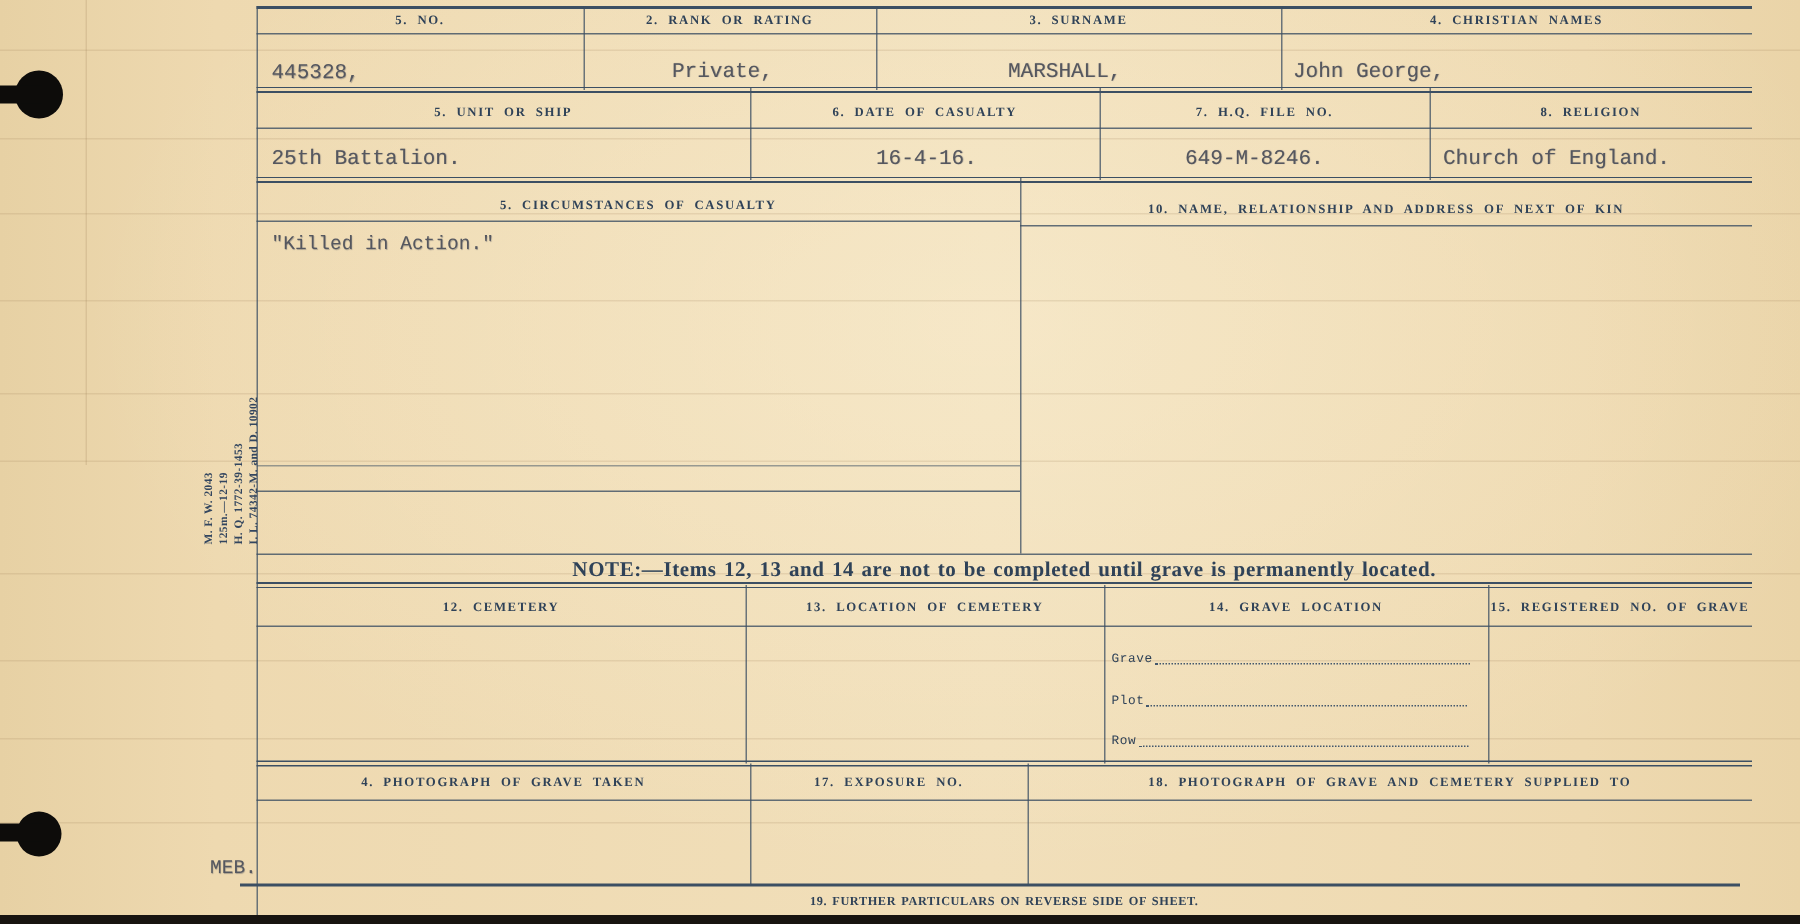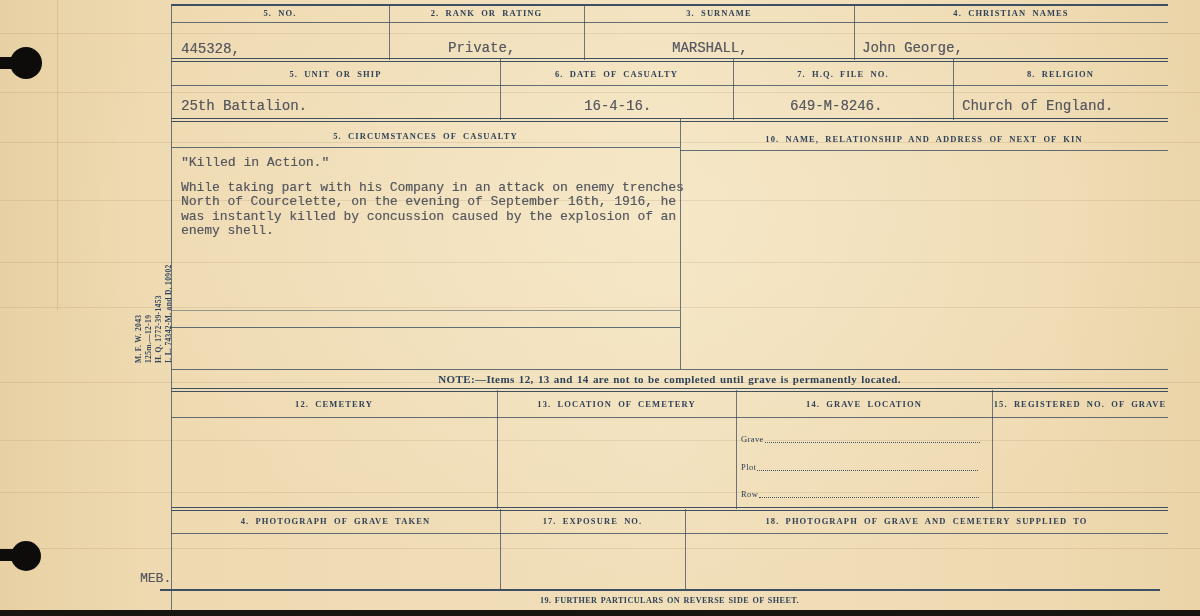--- a/index.html
+++ b/index.html
@@ -15,28 +15,28 @@
   .hl{position:absolute;height:1px;background:rgba(60,79,99,0.8);}
   .hl.lt{background:rgba(60,79,99,0.5);}
   .hl.dk{height:2px;background:#3c4f63;}
   .hl.dbl{height:4px;background:linear-gradient(to bottom,#3c4f63 0 1px,rgba(0,0,0,0) 1px 3px,#3c4f63 3px 4px);}
   .vl{position:absolute;width:1px;background:rgba(60,79,99,0.75);}
   .hdr{
     position:absolute;text-align:center;color:#2f4258;
     font-family:"Liberation Serif",serif;font-weight:bold;
     font-size:8.5px;letter-spacing:1.1px;word-spacing:3px;white-space:nowrap;
   }
-  .hdr.sm{font-size:11px;letter-spacing:0.4px;word-spacing:1px;font-weight:bold;}
+  .hdr.sm{font-size:14px;letter-spacing:0.4px;word-spacing:1px;font-weight:bold;}
   .type{
     position:absolute;color:#55575f;font-family:"Liberation Mono","DejaVu Sans Mono",monospace;
     font-size:14px;white-space:nowrap;text-shadow:0.4px 0.4px 0.6px rgba(85,87,95,0.45);
   }
   .type.para{font-size:12.9px;line-height:14.4px;white-space:pre-line;}
   .dotrow{position:absolute;display:flex;align-items:flex-end;height:12px;}
-  .dotrow .lbl{font-family:Liberation Serif, serif;font-size:8.5px;color:#2f4258;letter-spacing:0.4px;margin-top:12px;}
+  .dotrow .lbl{font-family:Liberation Mono, monospace;font-size:8.5px;color:#2f4258;letter-spacing:0.4px;margin-top:12px;}
   .dotrow .dots{flex:1;border-bottom:1px dotted #44586d;margin-bottom:1px;margin-left:1px;}
   .imprint{
     position:absolute;left:155px;top:302px;width:122px;height:42px;
     transform:translate(-50%,-50%) rotate(-90deg);
     color:#33465f;font-family:"Liberation Serif",serif;font-weight:bold;
     font-size:7.6px;line-height:10px;letter-spacing:0.3px;white-space:nowrap;text-align:left;
   }
   .punch{position:absolute;background:#0d0c0a;border-radius:50%;}
   .punch-bar{position:absolute;background:#0d0c0a;}
   .bottom-strip{position:absolute;left:0;top:610px;width:1200px;height:6px;background:#181410;}
@@ -126,24 +126,20 @@
 
   <div class="type" style="left:181px;top:41px">445328,</div>
   <div class="type" style="left:448px;top:40px">Private,</div>
   <div class="type" style="left:672px;top:40px">MARSHALL,</div>
   <div class="type" style="left:862px;top:40px">John George,</div>
   <div class="type" style="left:181px;top:98px">25th Battalion.</div>
   <div class="type" style="left:584px;top:98px">16-4-16.</div>
   <div class="type" style="left:790px;top:98px">649-M-8246.</div>
   <div class="type" style="left:962px;top:98px">Church of England.</div>
   <div class="type" style="left:181px;top:155px;font-size:13px">"Killed in Action."</div>
-  <div class="type para" style="left:181px;top:181px;width:505px">While taking part with his Company in an attack on enemy trenches
-North of Courcelette, on the evening of September 16th, 1916, he
-was instantly killed by concussion caused by the explosion of an
-enemy shell.</div>
 
   <div class="dotrow" style="left:741px;top:432px;width:239px">
     <span class="lbl">Grave</span>
       <span class="dots"></span>
   </div>
   <div class="dotrow" style="left:741px;top:460px;width:237px">
     <span class="lbl">Plot</span>
       <span class="dots"></span>
   </div>
   <div class="dotrow" style="left:741px;top:487px;width:238px">

